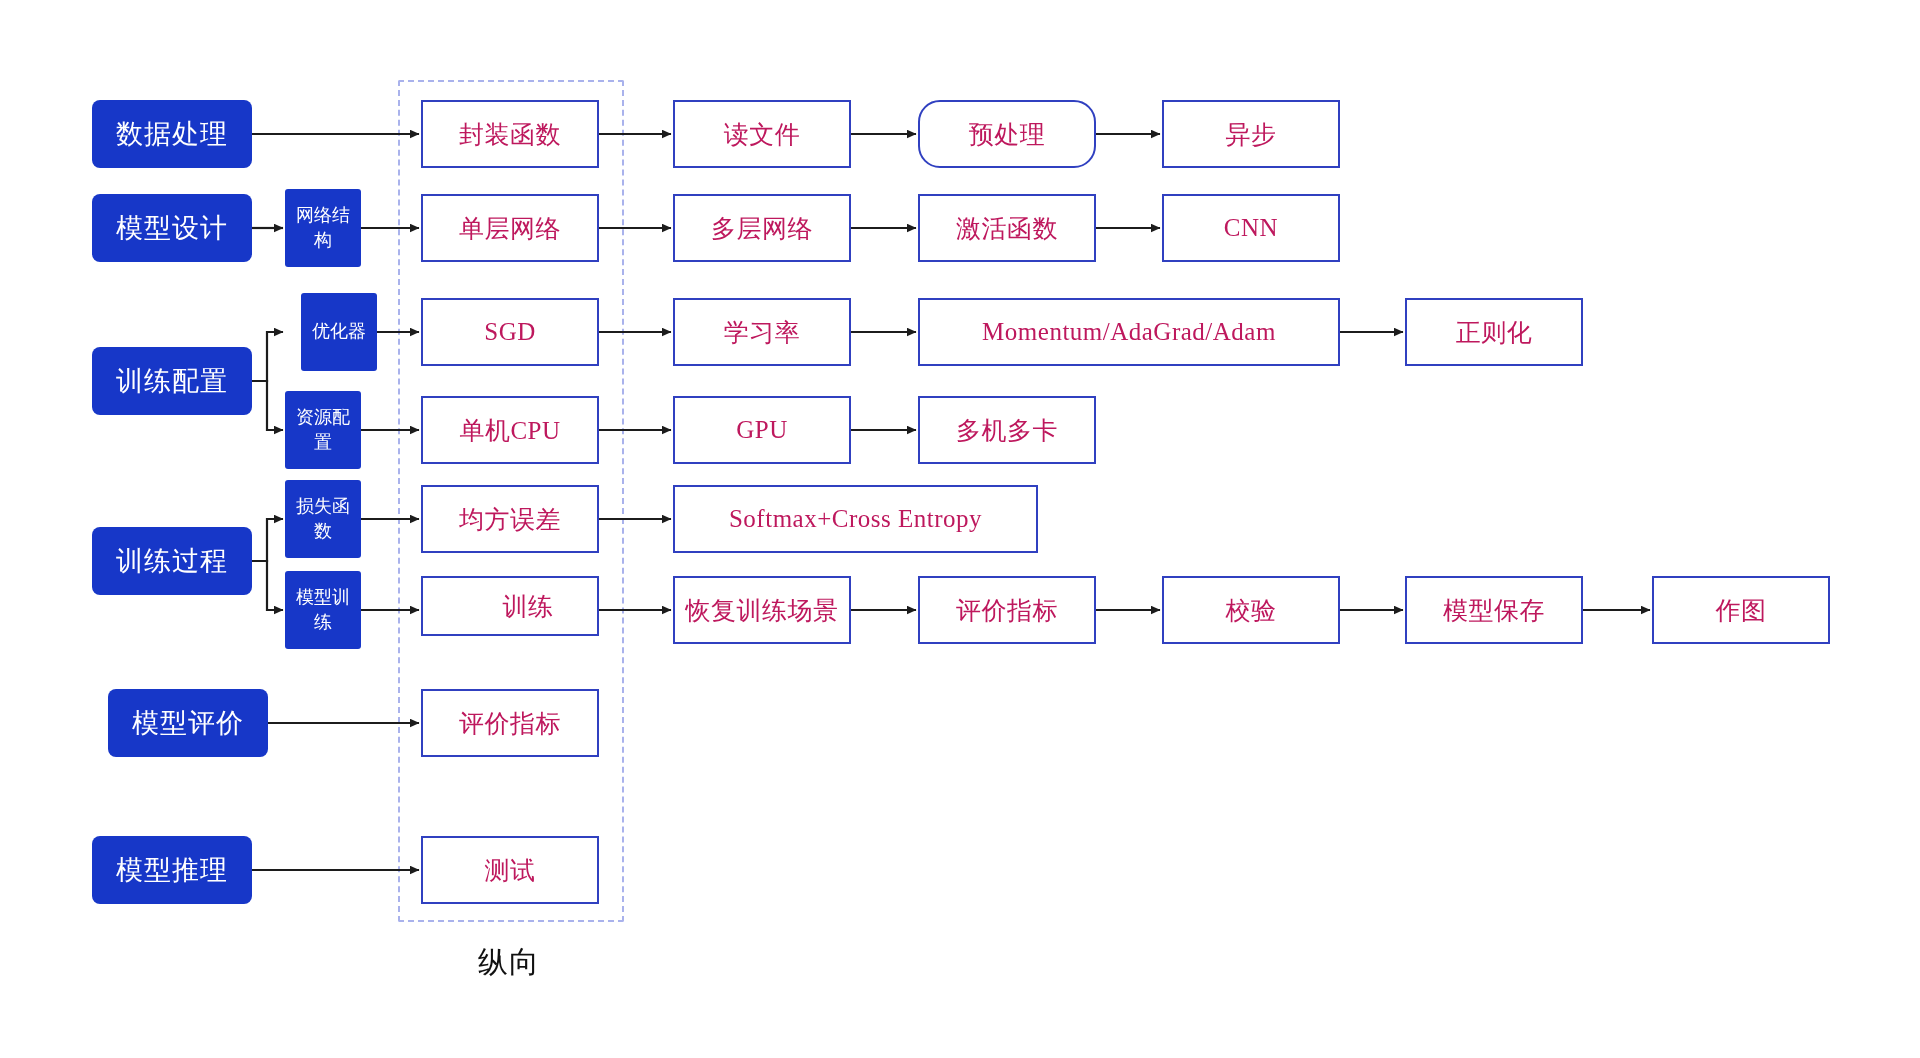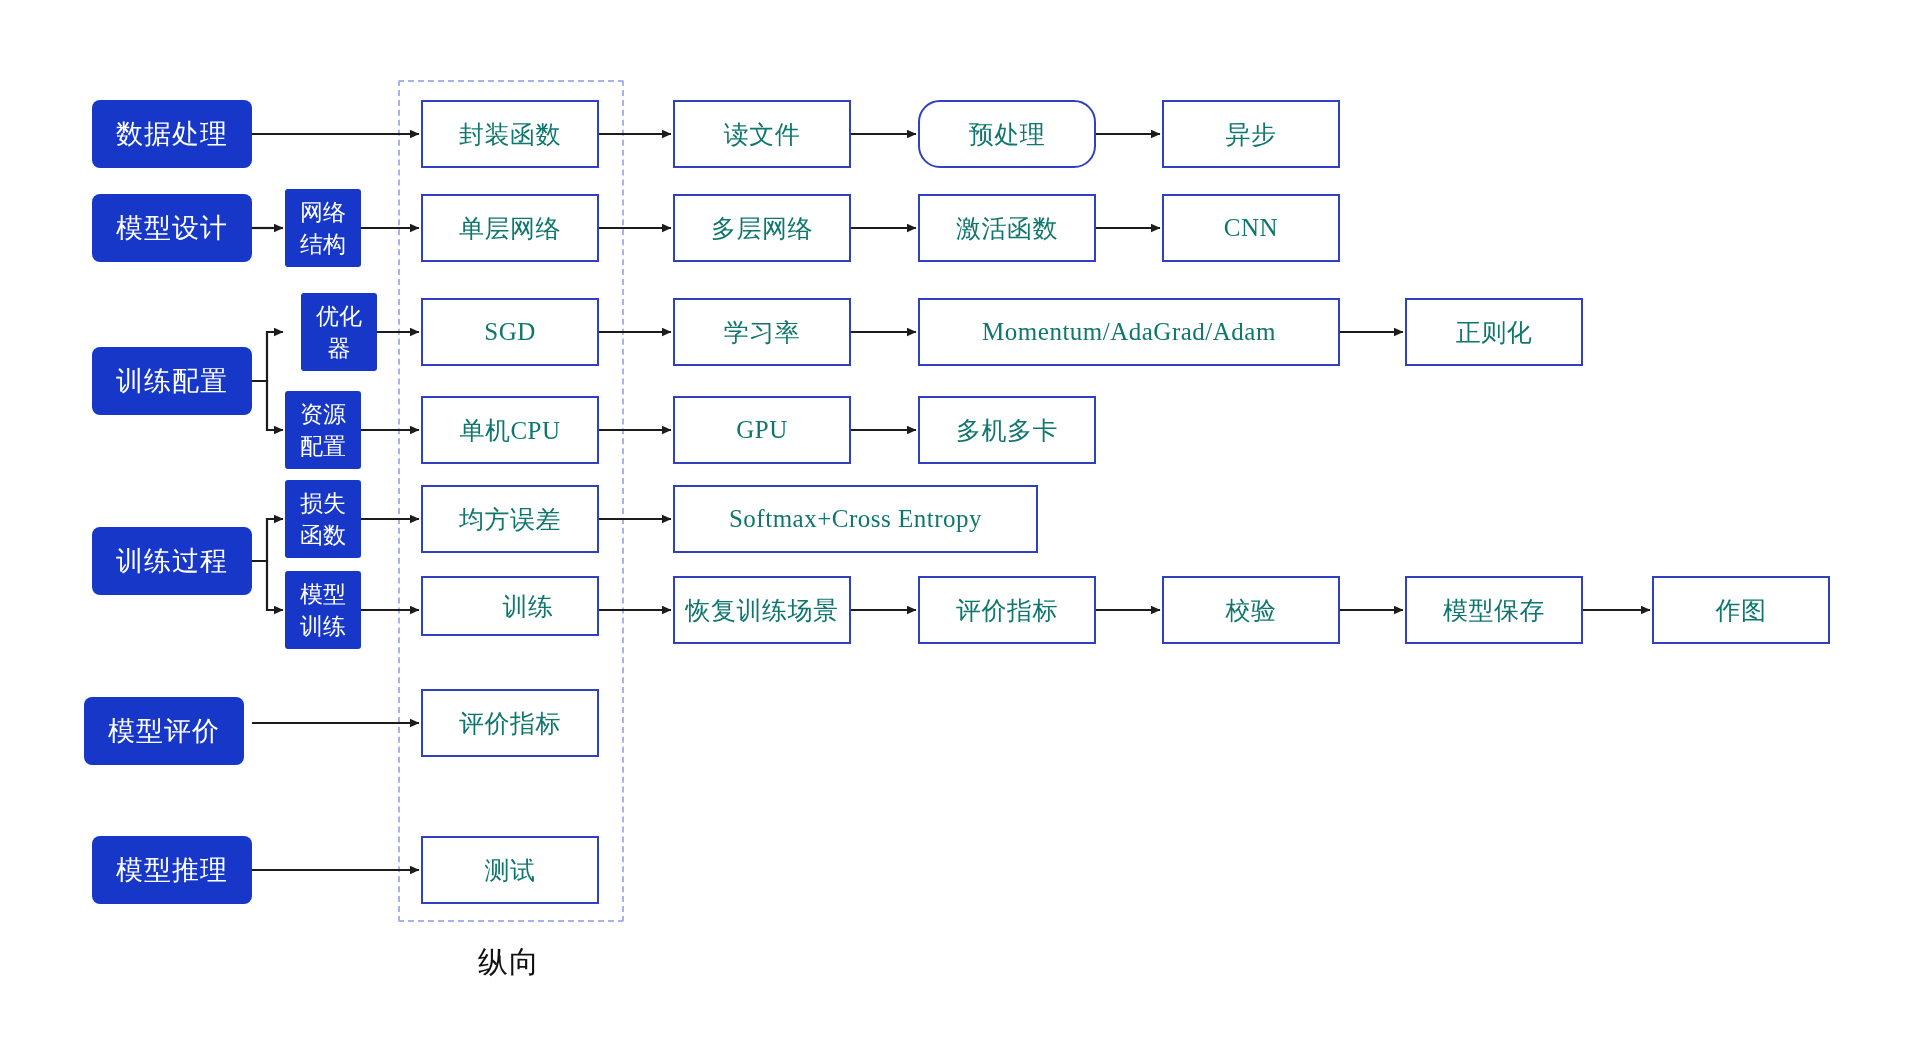--- a/index.html
+++ b/index.html
@@ -17,25 +17,25 @@
     position: absolute;
     display: flex; align-items: center; justify-content: center;
     text-align: center; box-sizing: border-box;
   }
   .node.category {
     background: #1737c8; color: #ffffff;
     border-radius: 8px; font-size: 27px; letter-spacing: 1px;
   }
   .node.subcategory {
     background: #1737c8; color: #ffffff;
-    border-radius: 3px; font-size: 23px; line-height: 1.4;
+    border-radius: 3px; font-size: 18px; line-height: 1.4;
     word-break: break-all; padding: 0 10px;
   }
   .node.step {
-    background: #ffffff; color: #0f766e;
+    background: #ffffff; color: #be185d;
     border: 2px solid #3040c0; font-size: 25px; letter-spacing: 0.5px;
   }
   .node.serif { font-family: "Liberation Serif", serif; }
   #dashed-region {
     position: absolute;
     border: 2px dashed #a9b2ec;
     border-radius: 2px;
     background: transparent;
   }
   #vertical-label {
@@ -91,21 +91,21 @@
       <path d="M 1340 610 L 1403 610" class="edge" marker-end="url(#arrow)"></path>
       <path d="M 1583 610 L 1650 610" class="edge" marker-end="url(#arrow)"></path>
       <path d="M 252 723 L 419 723" class="edge" marker-end="url(#arrow)"></path>
       <path d="M 252 870 L 419 870" class="edge" marker-end="url(#arrow)"></path>
     </svg>
   <div id="nodes">
       <div class="node category" style="left: 92px; top: 100px; width: 160px; height: 68px;">数据处理</div>
       <div class="node category" style="left: 92px; top: 194px; width: 160px; height: 68px;">模型设计</div>
       <div class="node category" style="left: 92px; top: 347px; width: 160px; height: 68px;">训练配置</div>
       <div class="node category" style="left: 92px; top: 527px; width: 160px; height: 68px;">训练过程</div>
-      <div class="node category" style="left: 84px; top: 689px; width: 160px; height: 68px; margin-top: 8px;">模型评价</div>
+      <div class="node category" style="left: 108px; top: 689px; width: 160px; height: 68px;">模型评价</div>
       <div class="node category" style="left: 92px; top: 836px; width: 160px; height: 68px;">模型推理</div>
       <div class="node subcategory" style="left: 285px; top: 189px; width: 76px; height: 78px;">网络结构</div>
       <div class="node subcategory" style="left: 285px; top: 293px; width: 76px; height: 78px; margin-left: 16px;">优化器</div>
       <div class="node subcategory" style="left: 285px; top: 391px; width: 76px; height: 78px;">资源配置</div>
       <div class="node subcategory" style="left: 285px; top: 480px; width: 76px; height: 78px;">损失函数</div>
       <div class="node subcategory" style="left: 285px; top: 571px; width: 76px; height: 78px;">模型训练</div>
       <div class="node step" style="left: 421px; top: 100px; width: 178px; height: 68px;">封装函数</div>
       <div class="node step" style="left: 673px; top: 100px; width: 178px; height: 68px; text-align: center;">读文件</div>
       <div class="node step" style="left: 918px; top: 100px; width: 178px; height: 68px; border-radius: 22px;">预处理</div>
       <div class="node step" style="left: 1162px; top: 100px; width: 178px; height: 68px;">异步</div>

